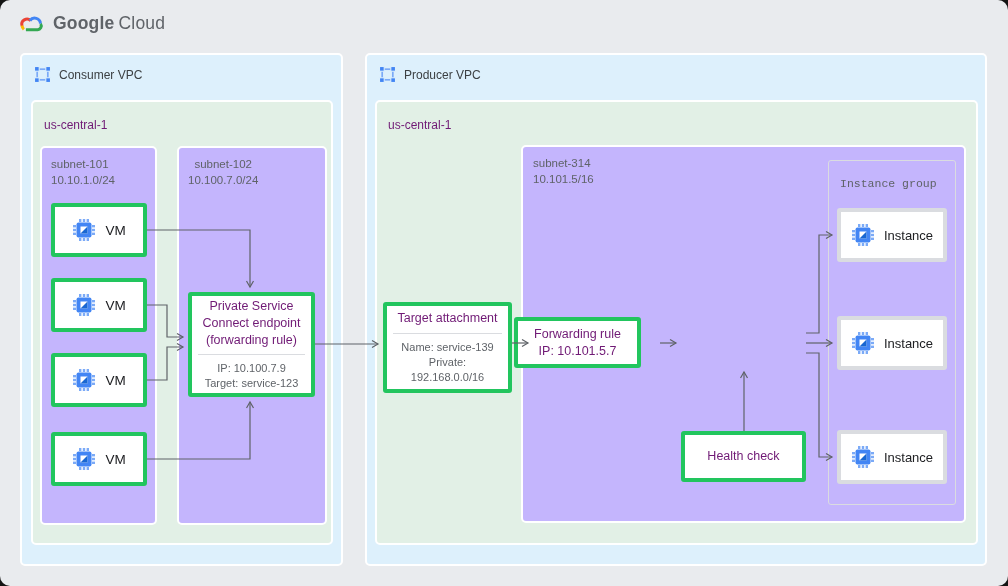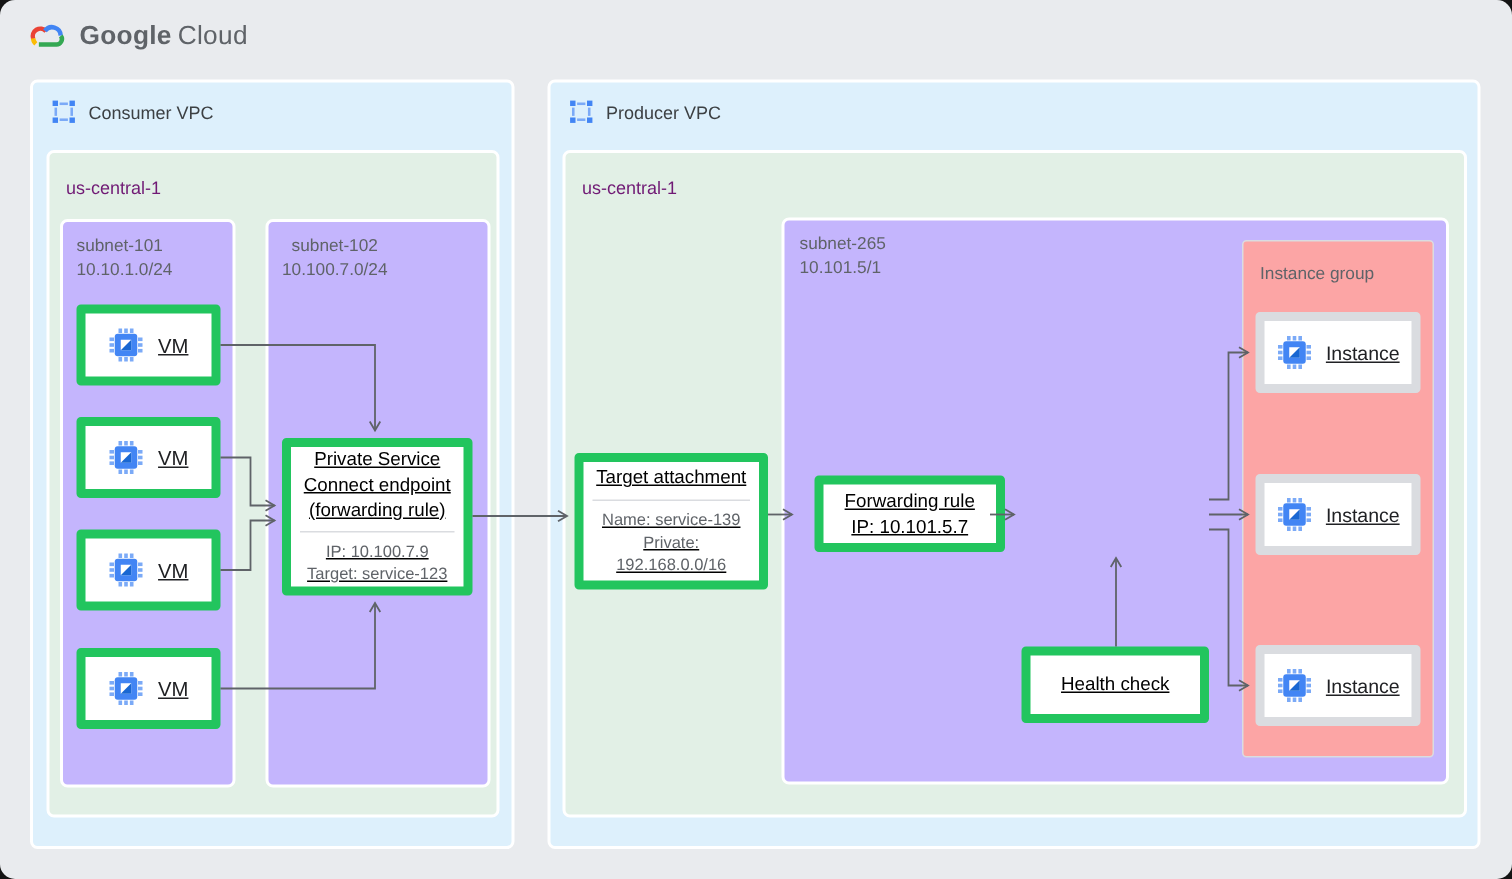--- a/index.html
+++ b/index.html
@@ -3,27 +3,27 @@
 <meta charset="utf-8">
 <style>
   html,body{margin:0;padding:0;background:#141414;}
   body{font-family:"Liberation Sans","DejaVu Sans",sans-serif;}
   #canvas{position:relative;width:1008px;height:586px;background:#E9EBEE;border-radius:10px;overflow:hidden;}
   .abs{position:absolute;box-sizing:border-box;}
   .layer{border:2px solid #ffffff;border-radius:5px;}
   .layer-blue{background:#DDF0FC;}
   .layer-green{background:#E2F0E6;}
   .layer-purple{background:#c4b5fd;}
-  .node{background:#ffffff;border:6px solid #22c55e;border-radius:3px;display:flex;align-items:center;justify-content:center;text-align:center;text-decoration:underline;}
+  .node{background:#ffffff;border:4px solid #22c55e;border-radius:3px;display:flex;align-items:center;justify-content:center;text-align:center;}
   .node-col{flex-direction:column;}
-  .group-box{background:#fca5a5;border:1px solid #DADCE0;border-radius:3px;}
+  .group-box{background:#c4b5fd;border:1px solid #DADCE0;border-radius:3px;font-family:Liberation Mono, monospace;}
   .vpc-label{display:flex;align-items:center;gap:8px;font-size:12px;color:#3C4043;}
   .region-label{font-size:12px;color:#701a75;}
   .subnet-label{font-size:11.5px;color:#5F6368;line-height:1.35;white-space:pre-line;}
-  .title{font-size:12.5px;color:#000000;line-height:1.35;}
+  .title{font-size:12.5px;color:#701a75;line-height:1.35;}
   .sub{font-size:11px;color:#5F6368;line-height:1.35;}
   .divider{border:none;border-top:1px solid #DADCE0;width:82%;margin:6px auto;}
   .vm-node{display:flex;align-items:center;justify-content:center;gap:9px;font-size:13.5px;color:#202124;}
   .logo{position:absolute;left:18px;top:13px;display:flex;align-items:center;gap:8px;}
   .logo-text{font-size:17.5px;color:#5F6368;letter-spacing:0.2px;}
   .logo-text .g{font-weight:600;color:#5F6368;}
   .logo-text .c{font-weight:400;color:#5F6368;margin-left:4px;}
   svg.overlay{position:absolute;left:0;top:0;pointer-events:none;}
 </style>
 </head>
@@ -173,32 +173,32 @@
       </svg>
       <span>Producer VPC</span>
     </div>
   </div>
 
   <div class="abs layer layer-green" style="left:375px;top:100px;width:603px;height:445px;">
     <div class="region-label" style="position:absolute;left:11px;top:16px;">us-central-1</div>
   </div>
 
   <div class="abs layer layer-purple" style="left:521px;top:145px;width:445px;height:378px;">
-    <div class="subnet-label" style="position:absolute;left:10px;top:9px;"><span>subnet-265</span><br><span>10.101.5/1</span></div>
+    <div class="subnet-label" style="position:absolute;left:10px;top:9px;"><span>subnet-314</span><br><span>10.101.5/16</span></div>
   </div>
 
   <div class="abs node node-col" style="left:383px;top:302px;width:129px;height:91px;padding:7px 6px;">
     <div class="title">Target attachment</div>
     <hr class="divider" style="width:100%;">
     <div class="sub">Name: service-139</div>
     <div class="sub">Private:</div>
     <div class="sub">192.168.0.0/16</div>
   </div>
 
-  <div class="abs node node-col" style="left:543px;top:317px;width:127px;height:51px;">
+  <div class="abs node node-col" style="left:514px;top:317px;width:127px;height:51px;">
     <div class="title">Forwarding rule</div>
     <div class="title">IP: 10.101.5.7</div>
   </div>
 
 
   <div class="abs node" style="left:681px;top:431px;width:125px;height:51px;">
     <div class="title">Health check</div>
   </div>
 
   <div class="abs group-box" style="left:828px;top:160px;width:128px;height:345px;">

